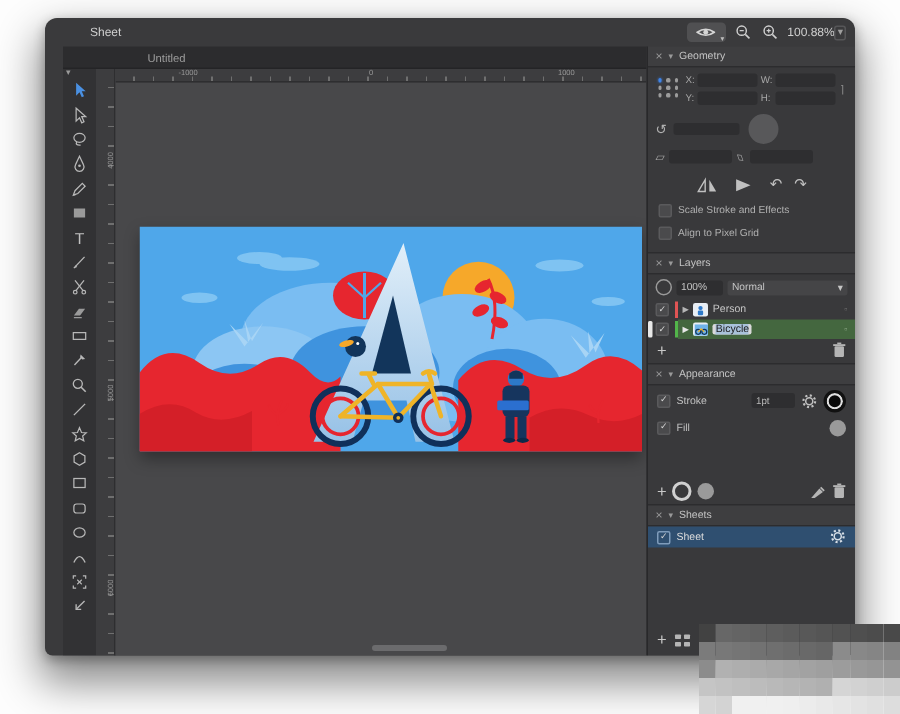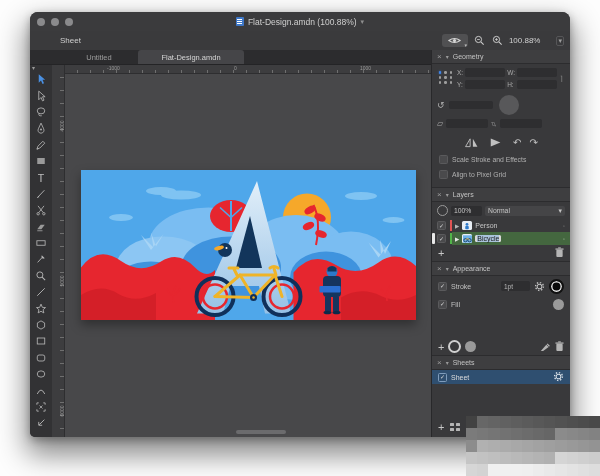--- a/index.html
+++ b/index.html
@@ -14,25 +14,25 @@
   .doc-ico:after{content:"";position:absolute;left:1.5px;top:2px;width:5px;height:1px;background:#fff;box-shadow:0 2px 0 #fff,0 4px 0 #fff;}
   .proxy-caret{color:#8f8f8f;font-size:7px;}
   
   .topbar{height:19px;display:flex;align-items:center;padding:0 6px;flex:0 0 auto;}
   .move-label{font-size:8px;color:#d0d0d0;margin-left:24px;}
   .topbar-right{margin-left:auto;display:flex;align-items:center;gap:5px;}
   .eye-btn{width:26px;height:13px;background:#505052;border-radius:3px;display:flex;align-items:center;justify-content:center;position:relative;}
   .eye-btn svg{display:block;}
   .eye-btn .mini-caret{position:absolute;right:1px;bottom:0;font-size:5px;color:#bdbdbd;line-height:4px;}
   .mag{width:13px;height:13px;display:flex;align-items:center;justify-content:center;}
-  .zoom-val{font-size:8px;color:#d0d0d0;display:flex;align-items:center;gap:16px;}
+  .zoom-val{font-size:8px;color:#d0d0d0;display:flex;align-items:center;gap:0;}
   .zoom-val .caret-box{font-size:7px;color:#9f9f9f;border:1px solid #565658;border-radius:2px;padding:0 1px;line-height:7px;height:8px;}
   
   .main{flex:1;display:flex;min-height:0;}
-  .left-col{width:402px;display:flex;flex-direction:column;min-width:0;}
+  .left-col{width:402px;display:flex;flex-direction:column;min-width:0;margin-left:12px;}
   
   .tabbar{height:14px;background:#2c2c2e;display:flex;align-items:stretch;padding-left:30px;flex:0 0 auto;border-bottom:1px solid #242426;}
   .tab{font-size:7.5px;color:#9d9d9d;display:flex;align-items:center;justify-content:center;}
   .tab.inactive{width:78px;}
   .tab.active{width:106px;background:#454548;color:#d5d5d5;border-radius:3px 3px 0 0;}
   
   .workarea{flex:1;display:flex;min-height:0;position:relative;}
   .tools{width:22px;background:#323234;display:flex;flex-direction:column;align-items:center;padding-top:1px;flex:0 0 auto;}
   .tools .collapse{font-size:6px;color:#9a9a9a;line-height:5px;align-self:flex-start;margin-left:2px;}
   .tool{width:16px;height:16.4px;display:flex;align-items:center;justify-content:center;}
@@ -112,32 +112,20 @@
   .grid-ico i{width:4px;height:3.5px;background:#b5b5b5;border-radius:.5px;}
   
   .mosaic{position:absolute;left:466px;top:416px;width:134px;height:60px;display:grid;grid-template-columns:repeat(12,1fr);grid-template-rows:repeat(5,1fr);z-index:50;}
   svg text{font-family:"Liberation Sans","DejaVu Sans",sans-serif;}
 </style>
 </head>
 <body>
 
 <div class="window">
 
-  <div class="titlebar">
-    <div class="traffic">
-      <span></span>
-      <span></span>
-      <span></span>
-    </div>
-    <div class="title-center">
-      <span class="doc-ico"></span>
-      <span>Flat-Design.amdn (100.88%)</span>
-      <span class="proxy-caret">▾</span>
-    </div>
-  </div>
 
   <div class="topbar">
     <span class="move-label">Sheet</span>
     <div class="topbar-right">
       <div class="eye-btn">
         <svg width="13" height="9" viewBox="0 0 16 10">
           <path d="M1 5 Q8 0 15 5 Q8 10 1 5 Z" fill="none" stroke="#d5d5d5" stroke-width="1.3"></path>
           <circle cx="8" cy="5" r="2" fill="#d5d5d5"></circle>
         </svg>
         <span class="mini-caret">▾</span>
@@ -163,23 +151,20 @@
       </div>
     </div>
   </div>
 
   <div class="main">
     <div class="left-col">
 
       <div class="tabbar">
         <div class="tab inactive">
             <span>Untitled</span>
-          </div>
-        <div class="tab active">
-            <span>Flat-Design.amdn</span>
           </div>
       </div>
 
       <div class="workarea">
 
         <div class="tools">
           <span class="collapse">▾</span>
           <div class="tool">
               <svg width="12" height="12" viewBox="0 0 16 16">
                 <path d="M5 1.5 L5 13 L8 10 L10 14.5 L12 13.5 L10 9 L13.5 9 Z" fill="#4a90e2"></path>

